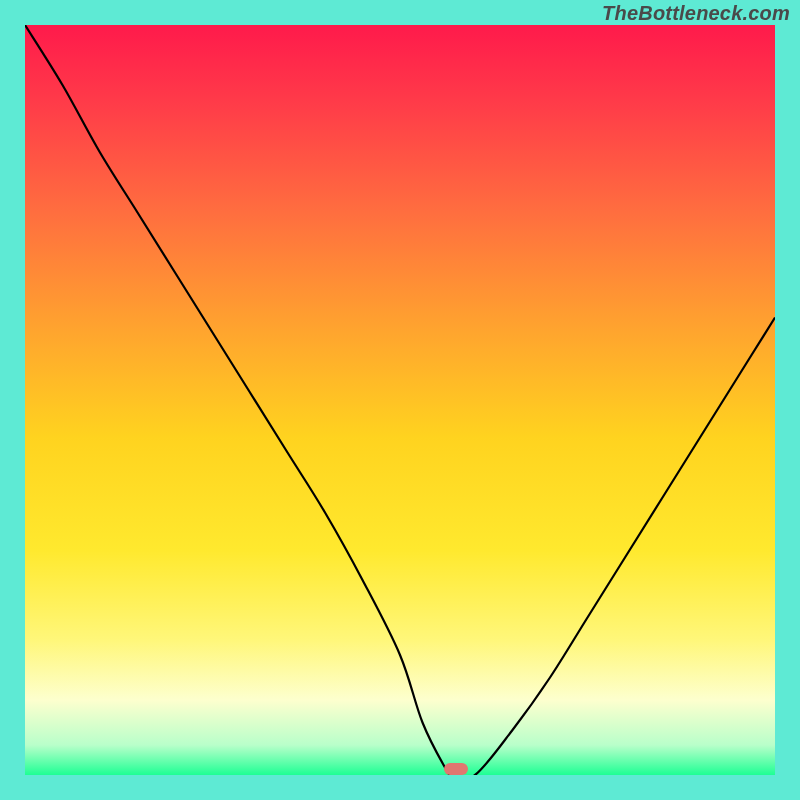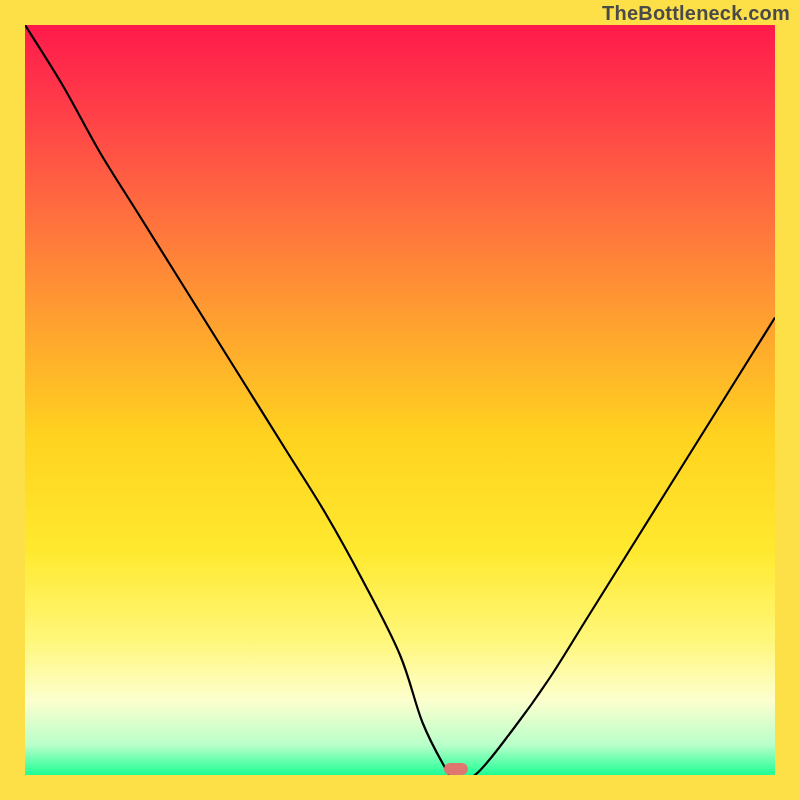--- a/index.html
+++ b/index.html
@@ -8,21 +8,22 @@
     width: 800px;
     height: 800px;
     background: #000;
     font-family: Arial, Helvetica, sans-serif;
     overflow: hidden;
   }
   .frame {
     position: relative;
     width: 800px;
     height: 800px;
-    background: #fde047;
+    background: #5eead4;
+    font-style: italic;
   }
   .watermark {
     position: absolute;
     top: 2px;
     right: 10px;
     color: #4a4a4a;
     font-size: 20px;
     font-weight: 600;
     letter-spacing: 0.2px;
     user-select: none;

